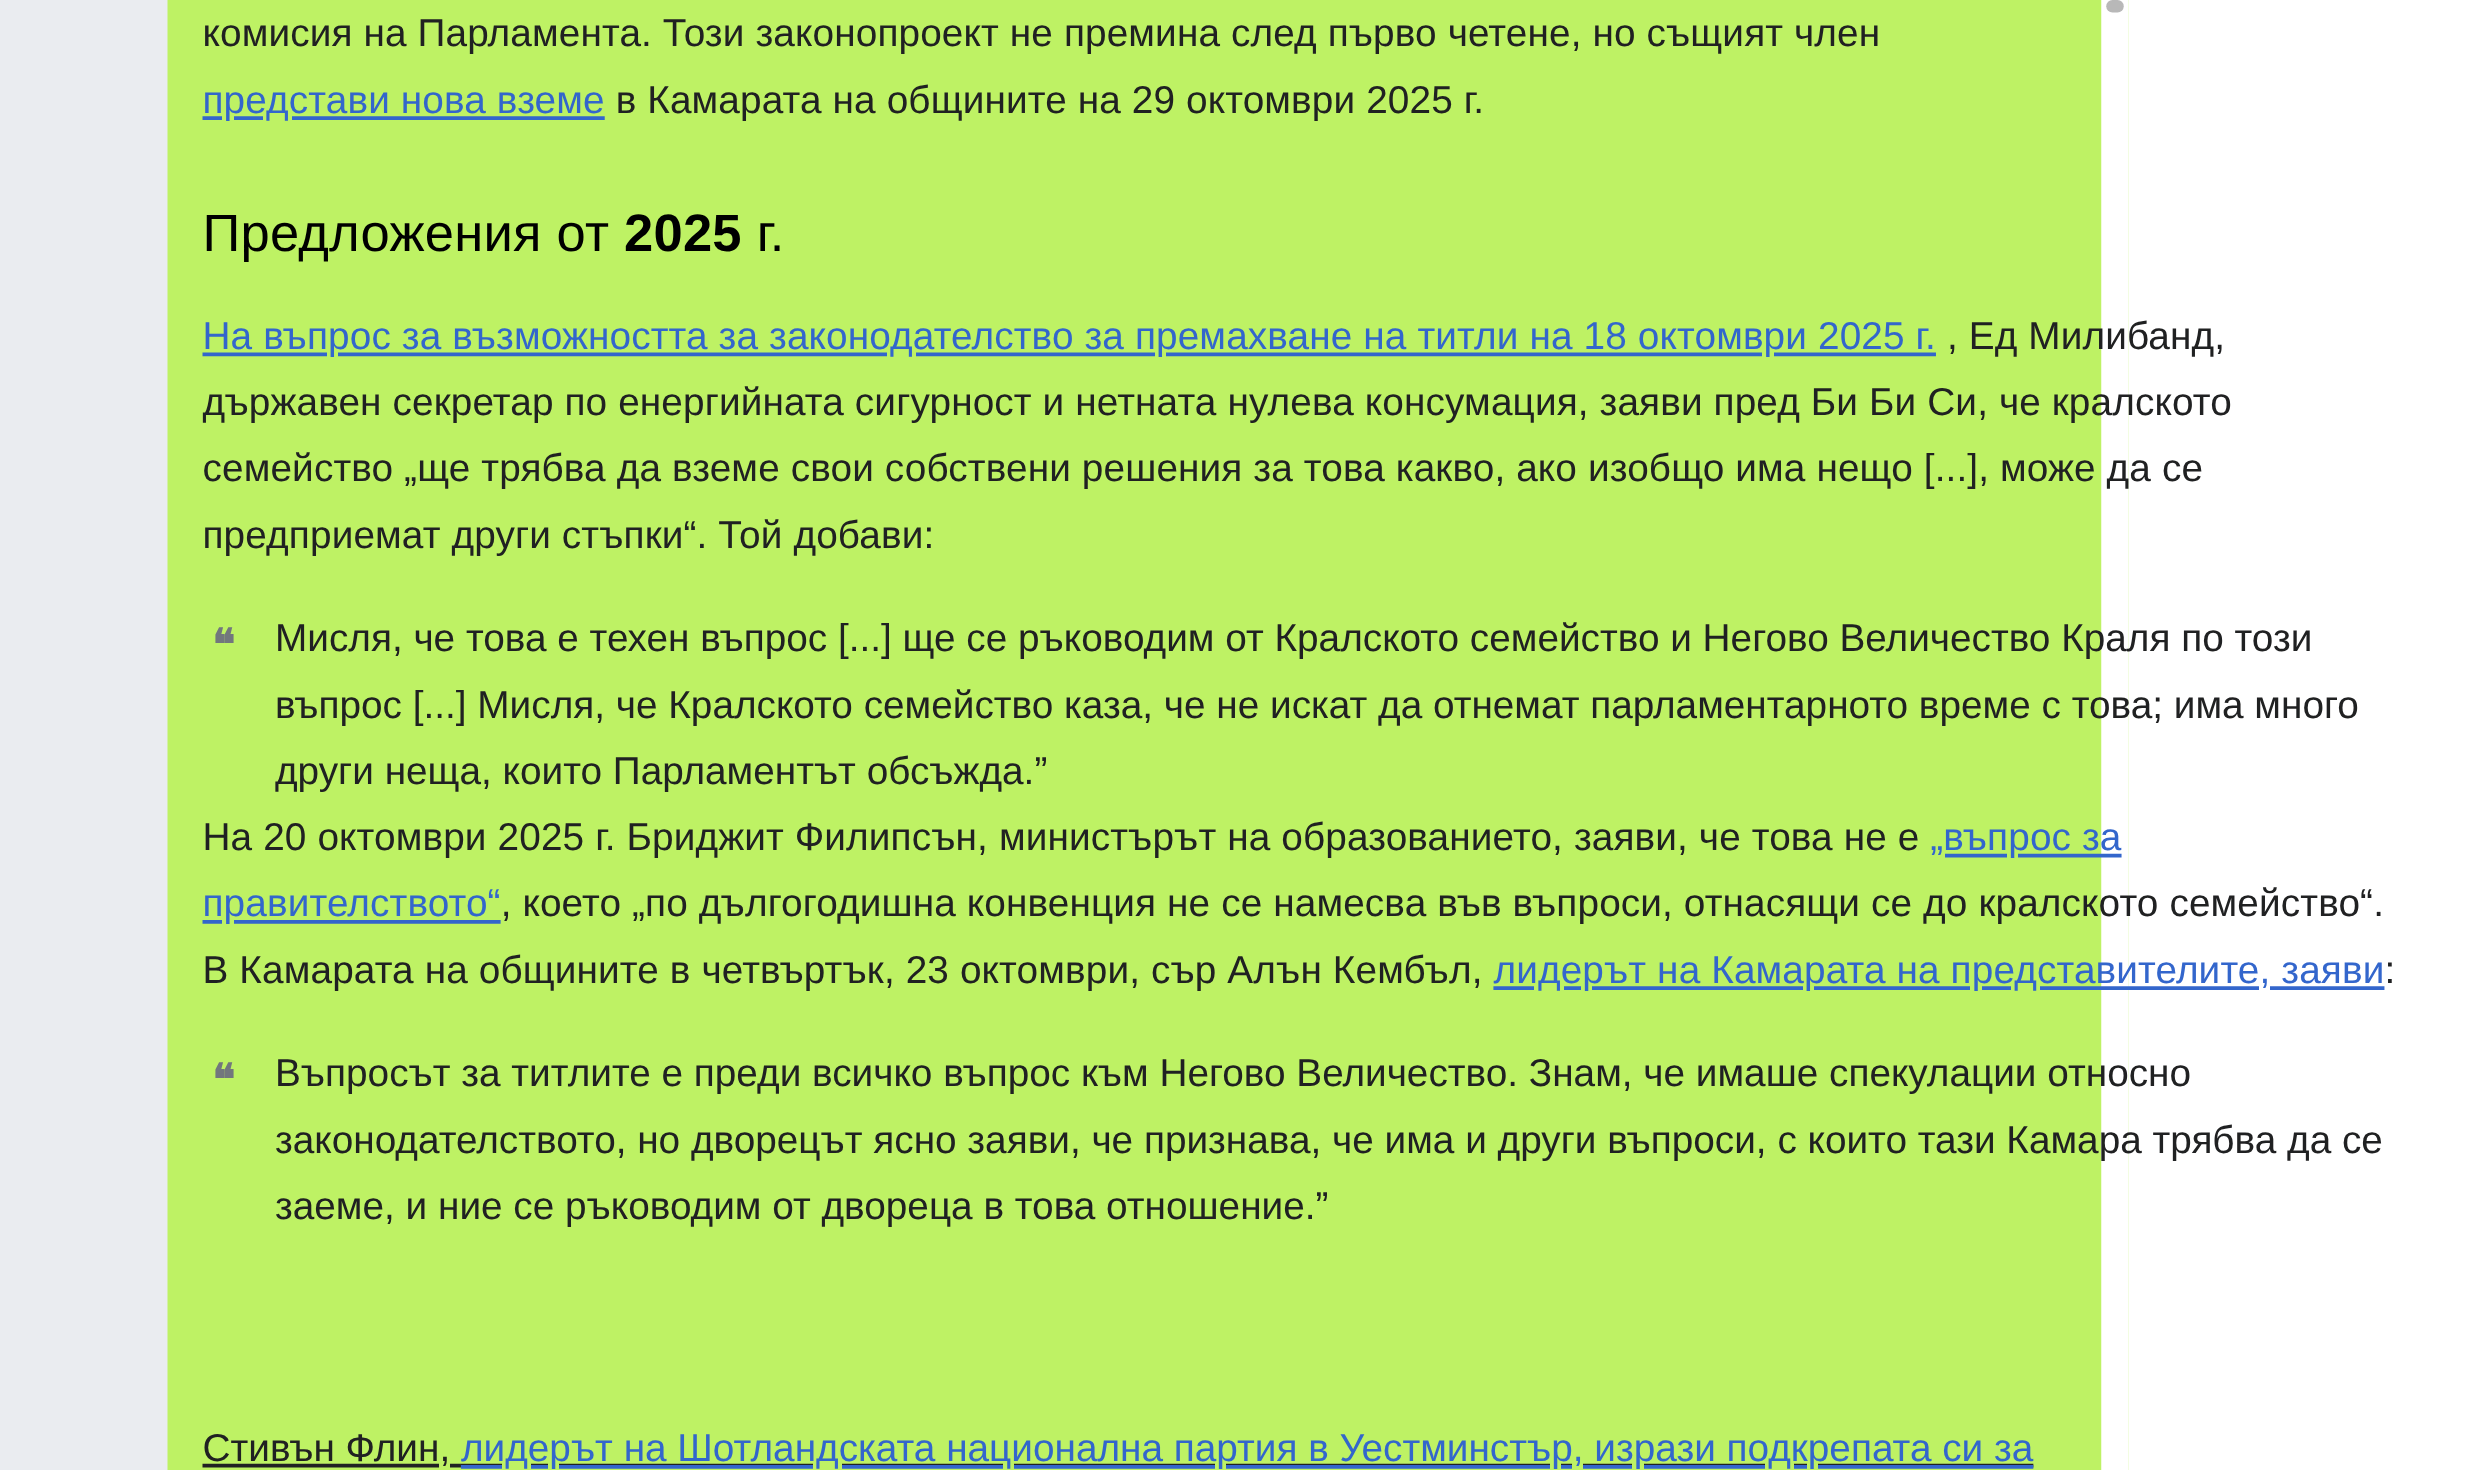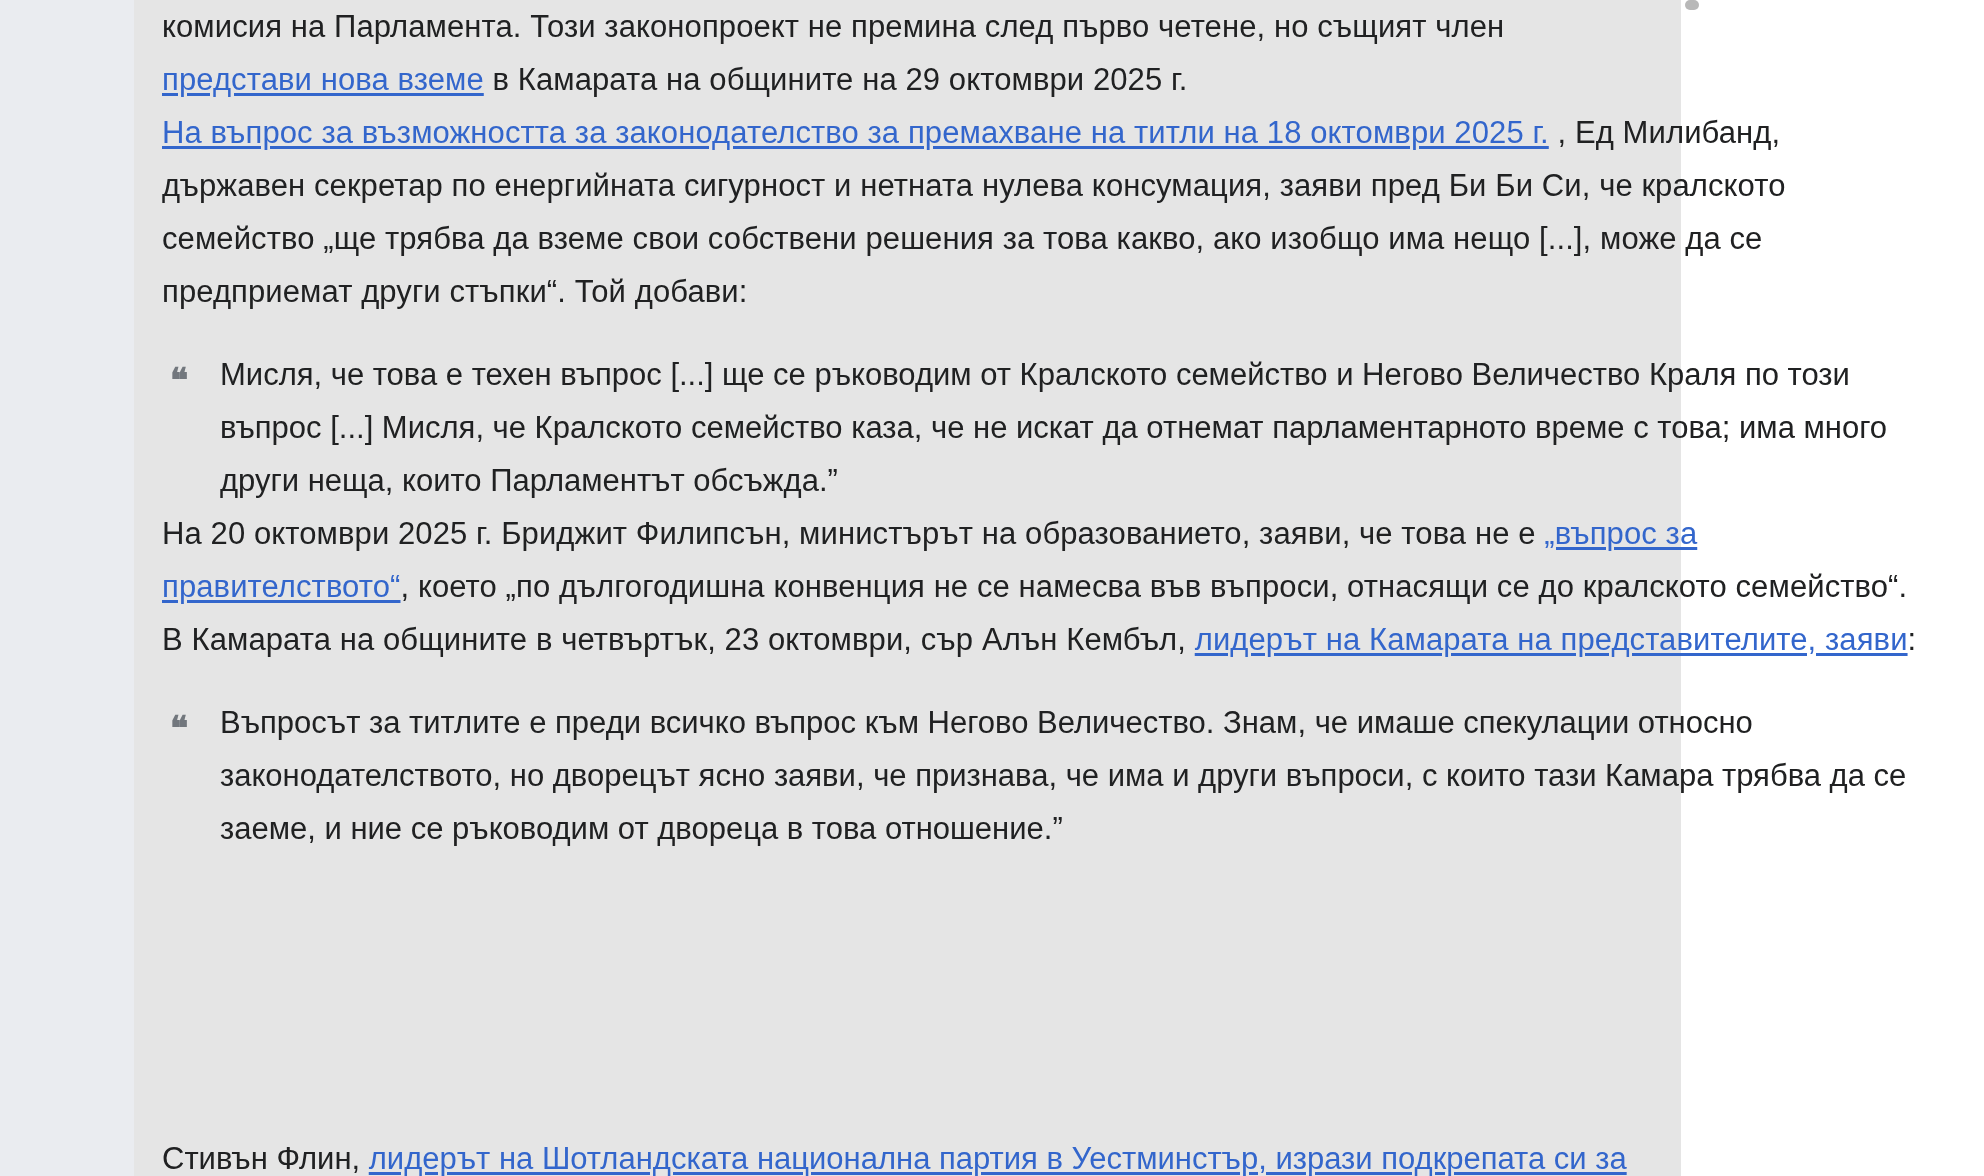--- a/index.html
+++ b/index.html
@@ -11,21 +11,21 @@
     width: 1984px;
     height: 1176px;
     overflow: hidden;
     font-family: "Liberation Sans", sans-serif;
     color: #202122;
   }
   .page {
     position: relative;
     width: 1703px;
     height: 1176px;
-    background: #e5e5e5;
+    background: #bef264;
     box-sizing: border-box;
   }
   
   .left-gutter {
     position: absolute;
     left: 0;
     top: 0;
     width: 134px;
     height: 1176px;
     background: #eaecf0;
@@ -103,20 +103,21 @@
     font-family: "Liberation Serif", serif;
     font-weight: 700;
   }
   .cut-bottom {
     position: absolute;
     left: 134px;
     right: 22px;
     bottom: 0;
     height: 44px;
     overflow: hidden;
+    text-decoration: underline;
   }
   .cut-bottom p {
     margin: 0;
     font-size: 31px;
     line-height: 53px;
     color: #202122;
     padding: 0 30px 0 28px;
   }
 </style>
 </head>
@@ -132,20 +133,23 @@
 
   <div class="content">
 
     <p class="para p-top">
       <span>комисия на Парламента. Този законопроект не премина след първо четене, но същият член</span>
       <br>
       <a class="wlink" href="#">представи нова вземе</a>
       <span>в Камарата на общините на 29 октомври 2025 г.</span>
     </p>
 
+    <h2 class="section-title">
+      <span>Предложения от </span><b>2025</b><span> г.</span>
+    </h2>
 
     <p class="para">
       <a class="wlink" href="#">На въпрос за възможността за законодателство за премахване на титли на 18 октомври 2025 г.</a>
       <span>, Ед Милибанд, държавен секретар по енергийната сигурност и нетната нулева консумация, заяви пред Би Би Си, че кралското семейство „ще трябва да вземе свои собствени решения за това какво, ако изобщо има нещо [...], може да се предприемат други стъпки“. Той добави:</span>
     </p>
 
     <blockquote class="quote">
       <span class="qmark">❝</span>
       <span>Мисля, че това е техен въпрос [...] ще се ръководим от Кралското семейство и Негово Величество Краля по този въпрос [...] Мисля, че Кралското семейство каза, че не искат да отнемат парламентарното време с това; има много други неща, които Парламентът обсъжда.”</span>
     </blockquote>

